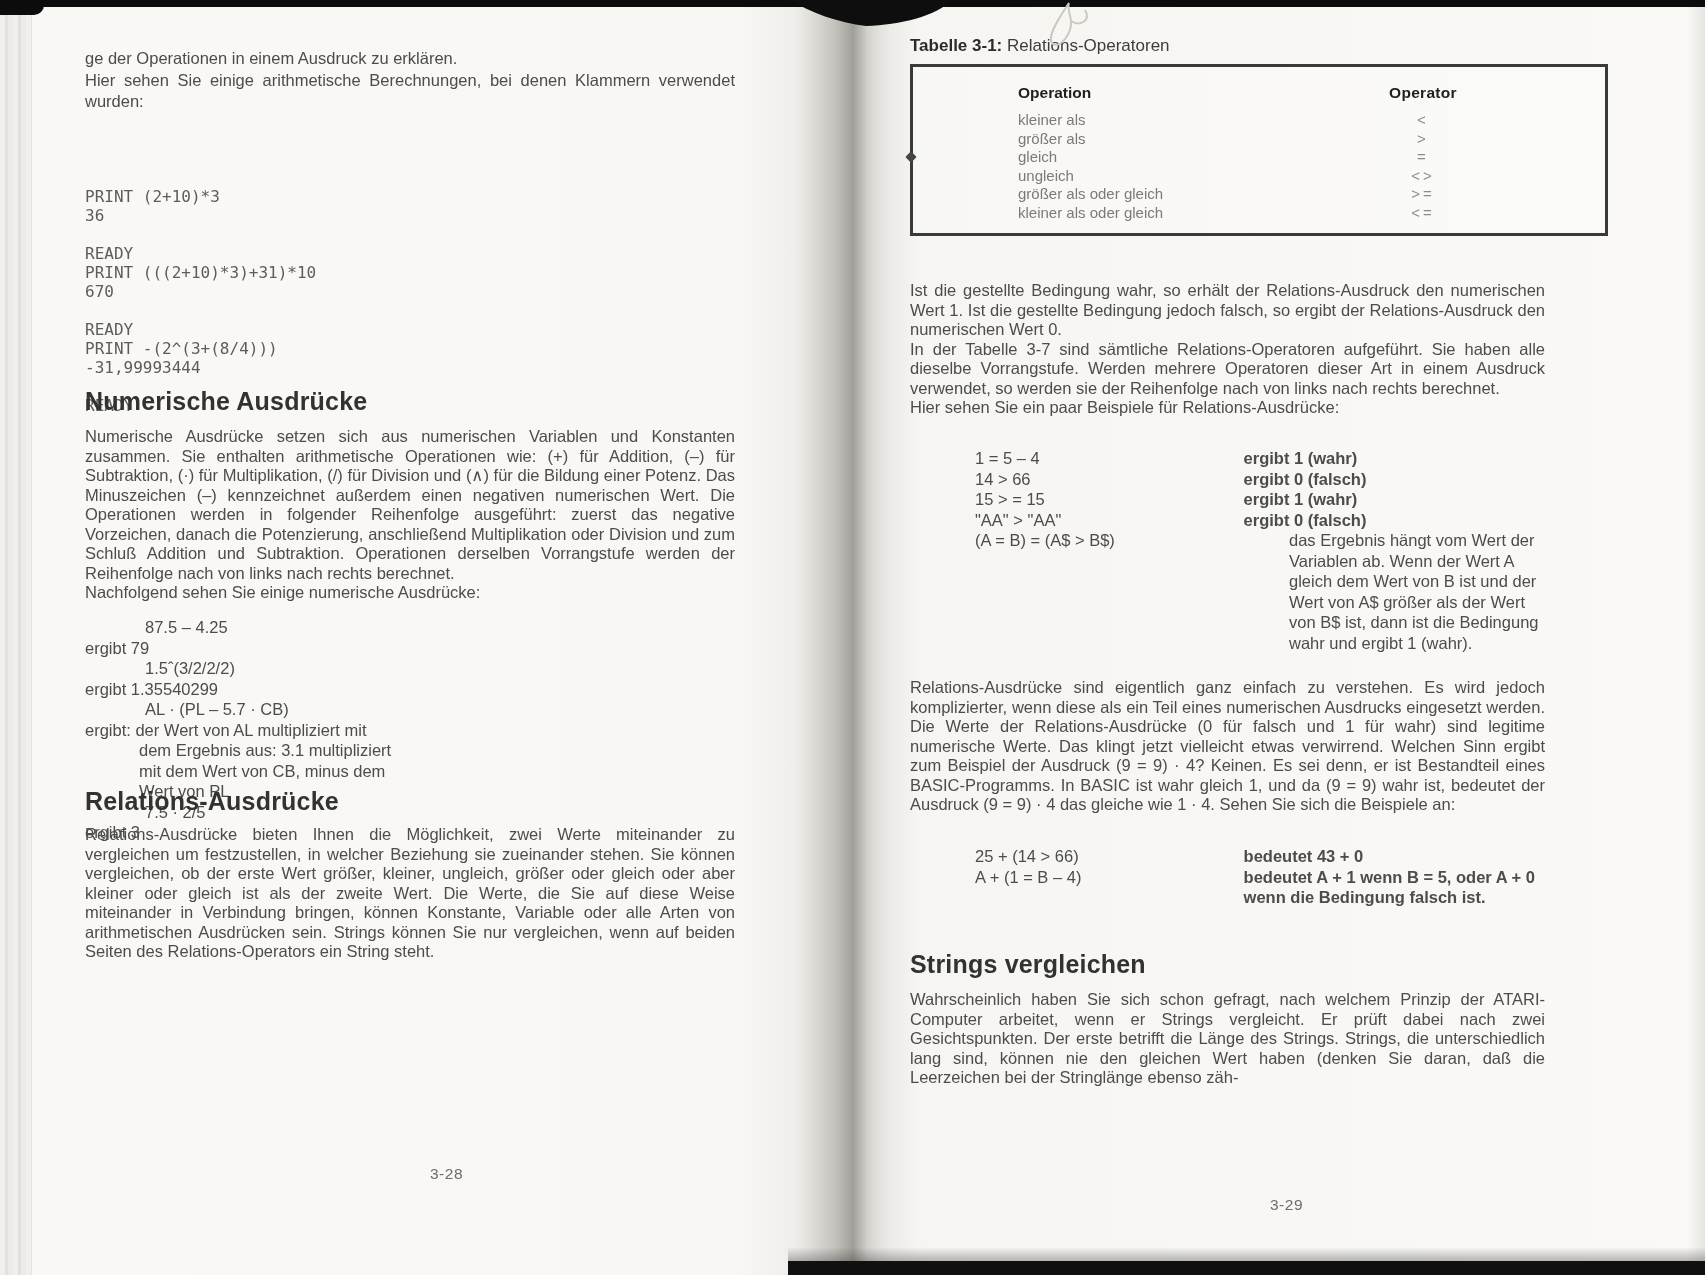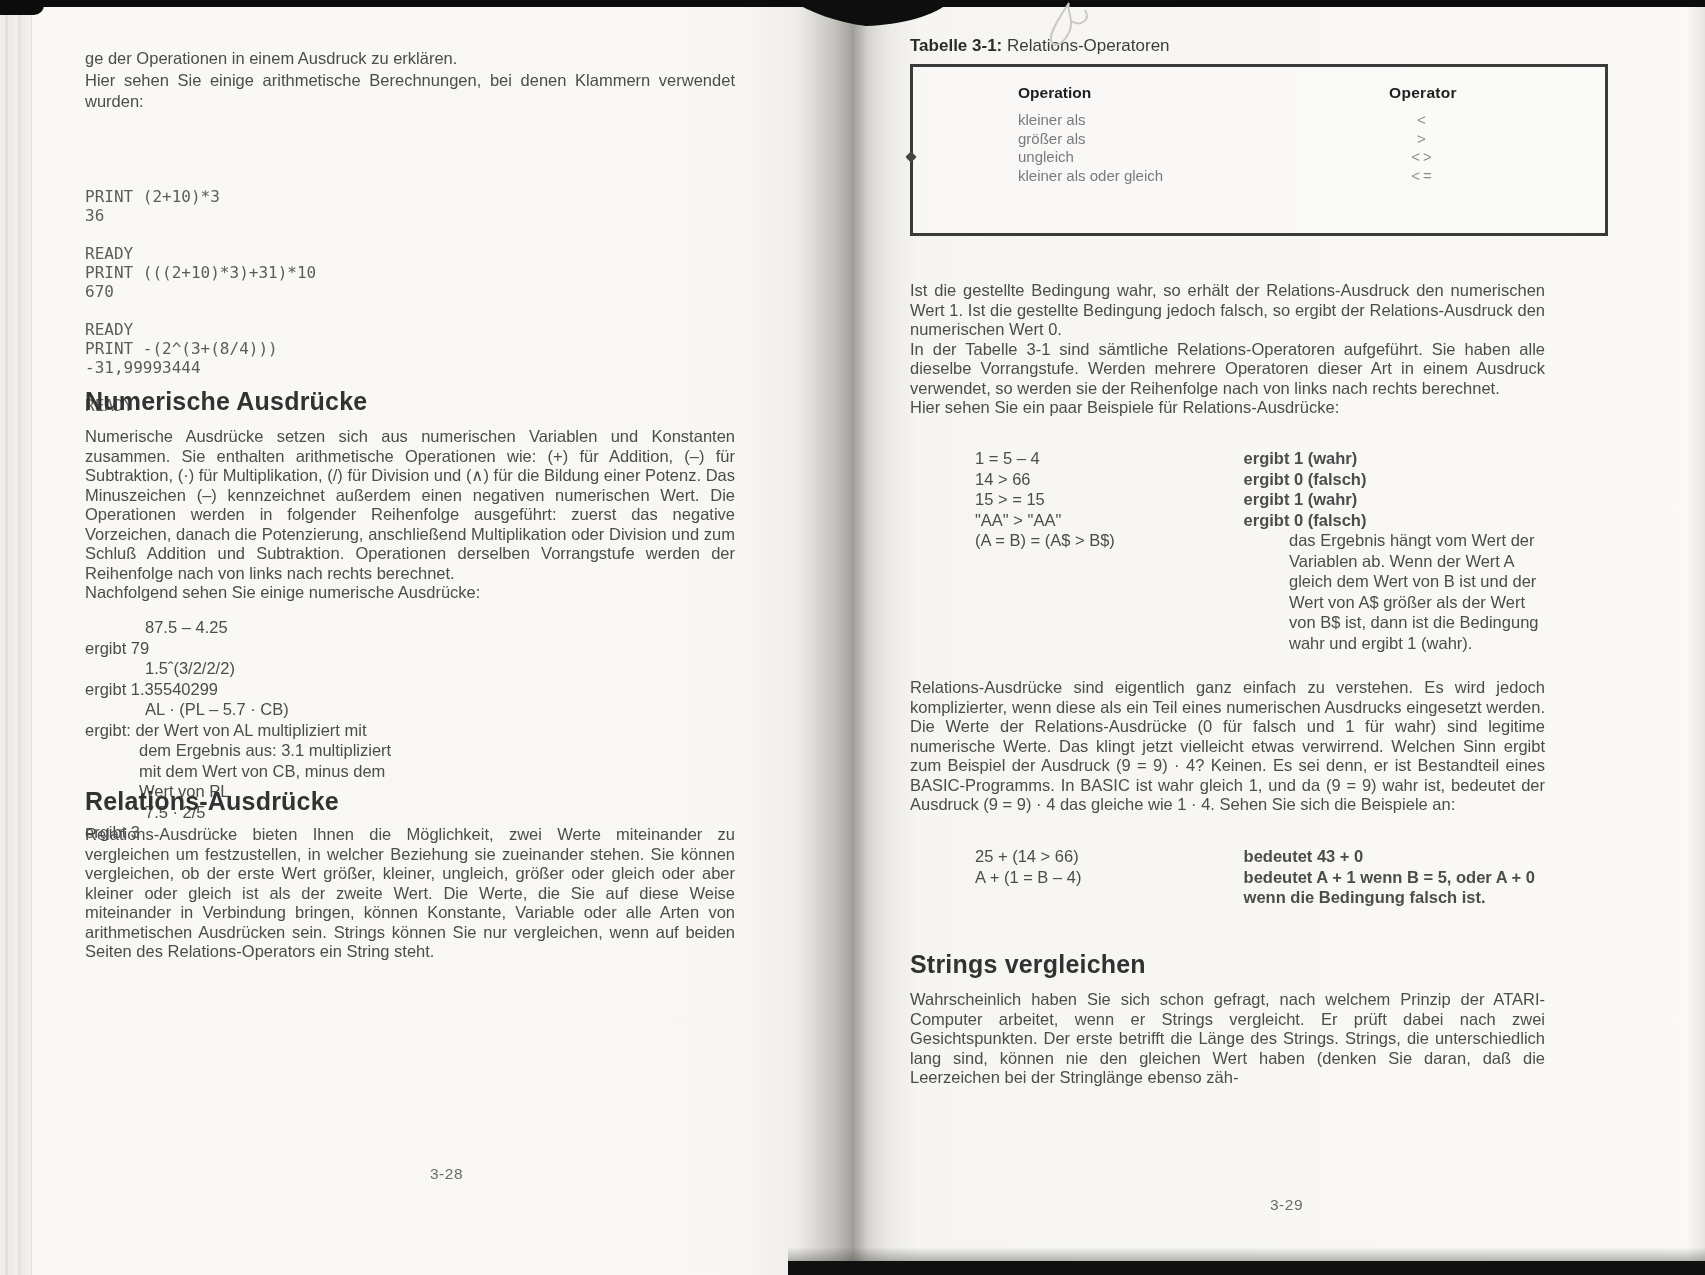--- a/index.html
+++ b/index.html
@@ -151,33 +151,41 @@
 
       <div class="t-row">
             <span class="t-op">kleiner als</span>
             <span class="t-sym">&lt;</span>
           </div>
           <div class="t-row">
             <span class="t-op">größer als</span>
             <span class="t-sym">&gt;</span>
           </div>
           <div class="t-row">
+            <span class="t-op">gleich</span>
+            <span class="t-sym">=</span>
+          </div>
+          <div class="t-row">
             <span class="t-op">ungleich</span>
             <span class="t-sym">&lt;&gt;</span>
           </div>
           <div class="t-row">
+            <span class="t-op">größer als oder gleich</span>
+            <span class="t-sym">&gt;=</span>
+          </div>
+          <div class="t-row">
             <span class="t-op">kleiner als oder gleich</span>
             <span class="t-sym">&lt;=</span>
           </div>
         </div>
     </div>
 
     <div class="pr-blk rp1 body-txt">
       <p>Ist die gestellte Bedingung wahr, so erhält der Relations-Ausdruck den numerischen Wert 1. Ist die gestellte Bedingung jedoch falsch, so ergibt der Relations-Ausdruck den numerischen Wert 0.</p>
-      <p>In der Tabelle 3-1 sind sämtliche Relations-Operatoren aufgeführt. Sie haben alle dieselbe Vorrangstufe. Werden mehrere Operatoren dieser Art in einem Ausdruck verwendet, so werden sie der Reihenfolge nach von links nach rechts berechnet.</p>
+      <p>In der Tabelle 3-7 sind sämtliche Relations-Operatoren aufgeführt. Sie haben alle dieselbe Vorrangstufe. Werden mehrere Operatoren dieser Art in einem Ausdruck verwendet, so werden sie der Reihenfolge nach von links nach rechts berechnet.</p>
       <p>Hier sehen Sie ein paar Beispiele für Relations-Ausdrücke:</p>
     </div>
 
     <div class="pr-blk rex1">
 
     <div class="rex-row">
           <span class="rex-expr">1 = 5 – 4</span>
           <span class="rex-right">
             <span class="rex-res">ergibt 1 (wahr)</span>
           </span>

